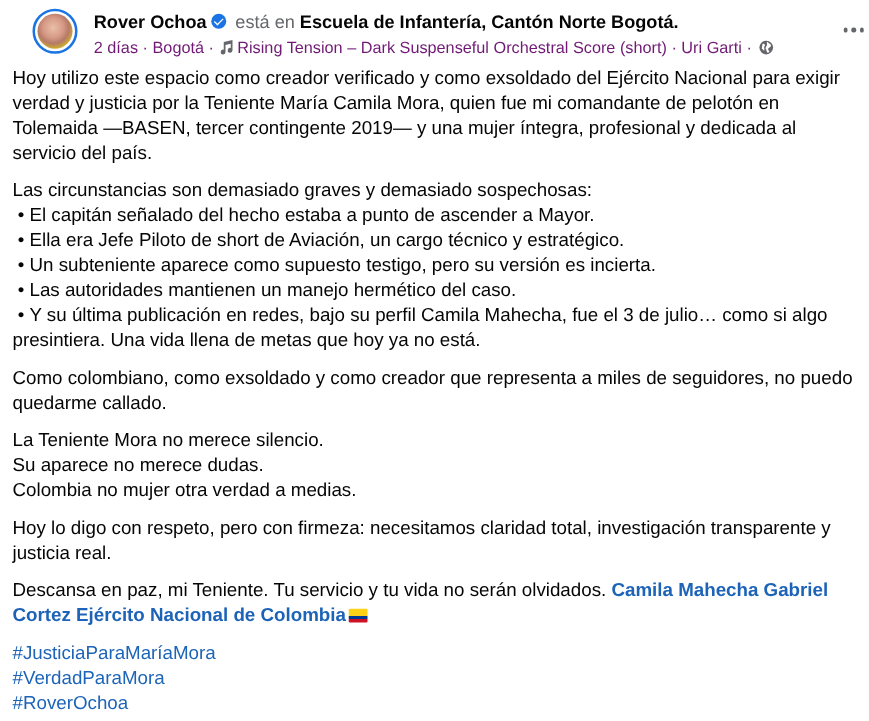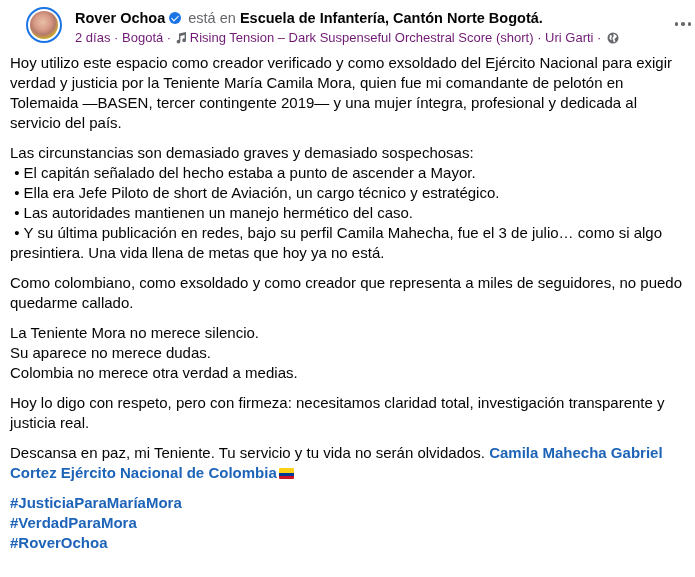--- a/index.html
+++ b/index.html
@@ -52,21 +52,21 @@
   .body-text p { margin: 0 0 10px 0; }
   .body-text .line { display: block; }
   .bullet::before { content: "\00a0\2022\00a0"; }
   a.link { color: #1d64b8; font-weight: bold; text-decoration: none; }
   .flag {
     display: inline-block; width: 15px; height: 11px; vertical-align: -1px; margin-left: 2px;
     background: linear-gradient(#fcd116 0 50%, #003893 50% 75%, #ce1126 75% 100%);
     border-radius: 1px;
   }
   .hashtags { margin: 0; }
-  .hashtags a { display: block; color: #1d64b8; font-weight: bold; text-decoration: none; }
+  .hashtags a { display: block; color: #1d64b8; font-weight: normal; text-decoration: none; }
 </style>
 </head>
 <body>
 
 <div class="header">
   <div class="avatar">
     <div class="avatar-inner"></div>
   </div>
   <div class="name-line">
     <span class="author">Rover Ochoa</span><span class="verified"></span>
@@ -95,28 +95,29 @@
       <span></span>
   </div>
 </div>
 
 <div class="body-text">
   <p>Hoy utilizo este espacio como creador verificado y como exsoldado del Ejército Nacional para exigir verdad y justicia por la Teniente María Camila Mora, quien fue mi comandante de pelotón en Tolemaida —BASEN, tercer contingente 2019— y una mujer íntegra, profesional y dedicada al servicio del país.</p>
   <p>
     <span class="line">Las circunstancias son demasiado graves y demasiado sospechosas:</span>
     <span class="line bullet">El capitán señalado del hecho estaba a punto de ascender a Mayor.</span>
     <span class="line bullet">Ella era Jefe Piloto de short de Aviación, un cargo técnico y estratégico.</span>
+    <span class="line bullet">Un subteniente aparece como supuesto testigo, pero su versión es incierta.</span>
     <span class="line bullet">Las autoridades mantienen un manejo hermético del caso.</span>
     <span class="line bullet">Y su última publicación en redes, bajo su perfil Camila Mahecha, fue el 3 de julio… como si algo presintiera. Una vida llena de metas que hoy ya no está.</span>
   </p>
   <p>Como colombiano, como exsoldado y como creador que representa a miles de seguidores, no puedo quedarme callado.</p>
   <p>
     <span class="line">La Teniente Mora no merece silencio.</span>
     <span class="line">Su aparece no merece dudas.</span>
-    <span class="line">Colombia no merece otra verdad a medias.</span>
+    <span class="line">Colombia no mujer otra verdad a medias.</span>
   </p>
   <p>Hoy lo digo con respeto, pero con firmeza: necesitamos claridad total, investigación transparente y justicia real.</p>
   <p>
     <span>Descansa en paz, mi Teniente. Tu servicio y tu vida no serán olvidados.</span>
     <a class="link">Camila Mahecha Gabriel Cortez Ejército Nacional de Colombia</a><span class="flag"></span>
   </p>
   <div class="hashtags">
     <a>#JusticiaParaMaríaMora</a>
     <a>#VerdadParaMora</a>
     <a>#RoverOchoa</a>

